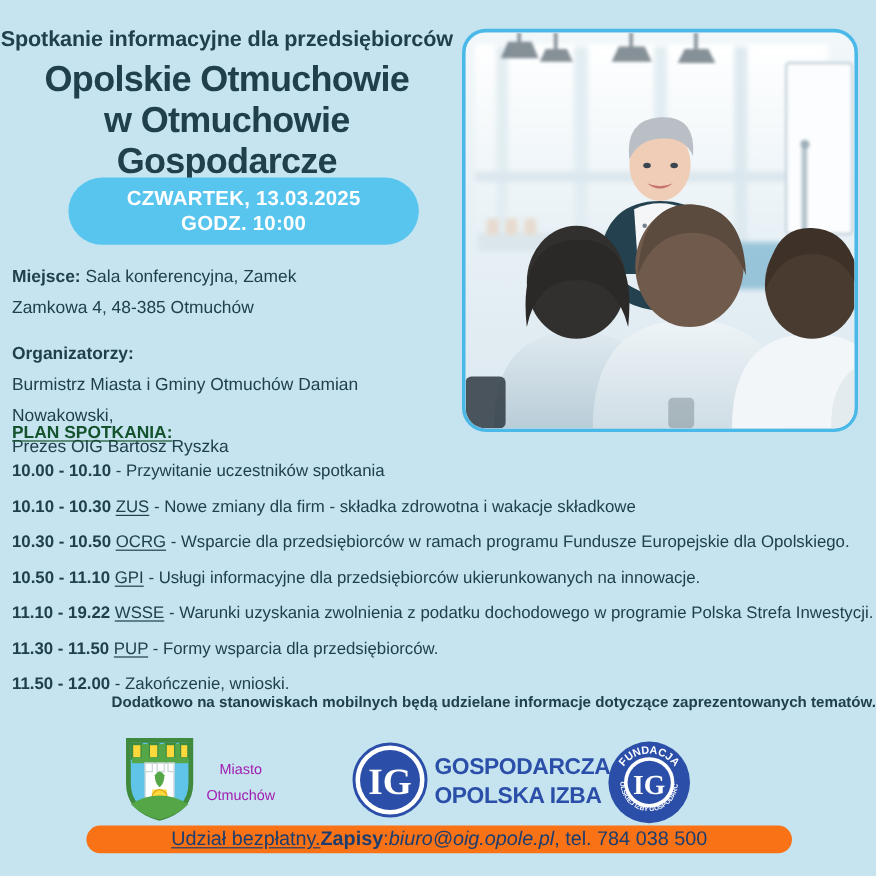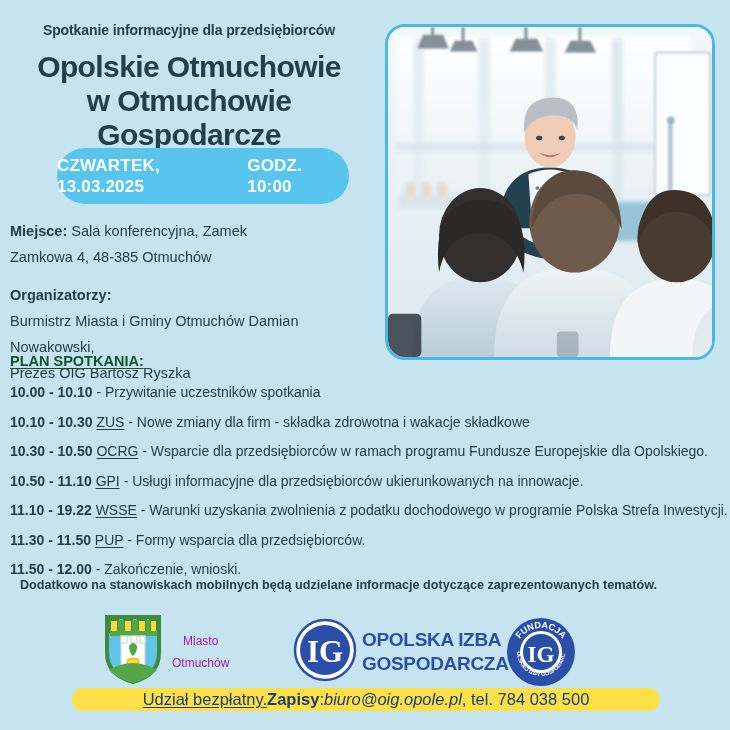--- a/index.html
+++ b/index.html
@@ -9,35 +9,35 @@
     font-family:"Liberation Sans", sans-serif;
     color:#21404d;
     position:relative;
     overflow:hidden;
   }
   .poster { position:absolute; inset:0; }
 
   
   .kicker {
     position:absolute; left:0; top:22px; width:378px;
-    text-align:center; font-size:14px; font-weight:bold;
+    text-align:center; font-size:18px; font-weight:bold;
     letter-spacing:-0.1px; color:#21404d;
   }
   .title {
     position:absolute; left:0; top:50px; width:378px;
     text-align:center; font-size:30px; font-weight:bold;
     line-height:34px; letter-spacing:-0.6px; color:#21404d;
   }
   .title .ln { display:block; }
 
   
   .date-pill {
     position:absolute; left:57px; top:148px; width:292px; height:56px;
     background:#58c5ee; border-radius:28px;
-    display:flex; flex-direction:row; align-items:center; justify-content:center;
+    display:flex; flex-direction:column; align-items:center; justify-content:center;
     color:#ffffff; font-weight:bold; font-size:17px; line-height:21px;
     letter-spacing:0.2px;
   }
 
   
   .photo {
     position:absolute; left:385px; top:24px; width:330px; height:336px;
     border:3px solid #4bb9e8; border-radius:20px; overflow:hidden;
     background:#e8f1f5;
   }
@@ -58,22 +58,22 @@
   .agenda { position:absolute; left:10px; top:378px; width:716px; }
   .agenda .item {
     font-size:14px; line-height:29.5px; color:#21404d;
     white-space:nowrap;
   }
   .agenda .tm { font-weight:bold; }
   .agenda .org { text-decoration:underline; text-underline-offset:2px; }
 
   
   .note {
-    position:absolute; left:0; top:578px; width:730px; text-align:left;
-    font-size:12.6px; font-weight:bold; color:#21404d;padding-left:20px;
+    position:absolute; left:0; top:578px; width:730px; text-align:right;
+    font-size:12.6px; font-weight:bold; color:#21404d;
   }
 
   
   .logos { position:absolute; left:0; top:608px; width:730px; height:82px; }
   .logo-otm { position:absolute; left:104px; top:6px; width:58px; height:70px; }
   .logo-otm svg { display:block; }
   .otm-text {
     position:absolute; left:172px; top:22px;
     font-size:12px; line-height:22px; color:#a21caf; text-align:center;
   }
@@ -81,21 +81,21 @@
   .oig-text {
     position:absolute; left:362px; top:20px;
     font-size:19px; font-weight:bold; line-height:24px;
     color:#2b4fa8; letter-spacing:-0.3px;
   }
   .logo-fund { position:absolute; left:505px; top:8px; width:72px; height:72px; }
 
   
   .footer-pill {
     position:absolute; left:72px; top:688px; width:588px; height:23px;
-    background:#fde047; border-radius:19px;
+    background:#f97316; border-radius:19px;
     display:flex; align-items:center; justify-content:center;
     font-size:16.5px; color:#1d3d6e; white-space:nowrap;
   }
   .footer-pill .u { text-decoration:underline; text-underline-offset:2px; }
   .footer-pill .b { font-weight:bold; }
   .footer-pill .i { font-style:italic; }
 </style>
 </head>
 <body>
 
@@ -302,22 +302,22 @@
     </div>
 
     <div class="logo-oig">
       <svg width="66" height="64" viewBox="0 0 66 64">
         <circle cx="33" cy="32" r="30" fill="#ffffff" stroke="#2b4fa8" stroke-width="2.5"></circle>
         <circle cx="33" cy="32" r="25" fill="#2b4fa8"></circle>
         <text x="33" y="44" font-family="'Liberation Serif', serif" font-size="31" font-weight="bold" fill="#ffffff" text-anchor="middle">IG</text>
       </svg>
     </div>
     <div class="oig-text">
+      <div>GOSPODARCZA</div>
       <div>OPOLSKA IZBA</div>
-      <div>GOSPODARCZA</div>
     </div>
 
     <div class="logo-fund">
       <svg width="72" height="72" viewBox="0 0 72 72">
         <defs>
           <path id="arcTop" d="M10 38 a26 26 0 0 1 52 0" fill="none"></path>
           <path id="arcBot" d="M12 36 a24 24 0 0 0 48 0" fill="none"></path>
         </defs>
         <circle cx="36" cy="36" r="34" fill="#2b4fa8"></circle>
         <circle cx="36" cy="36" r="21" fill="#ffffff"></circle>

